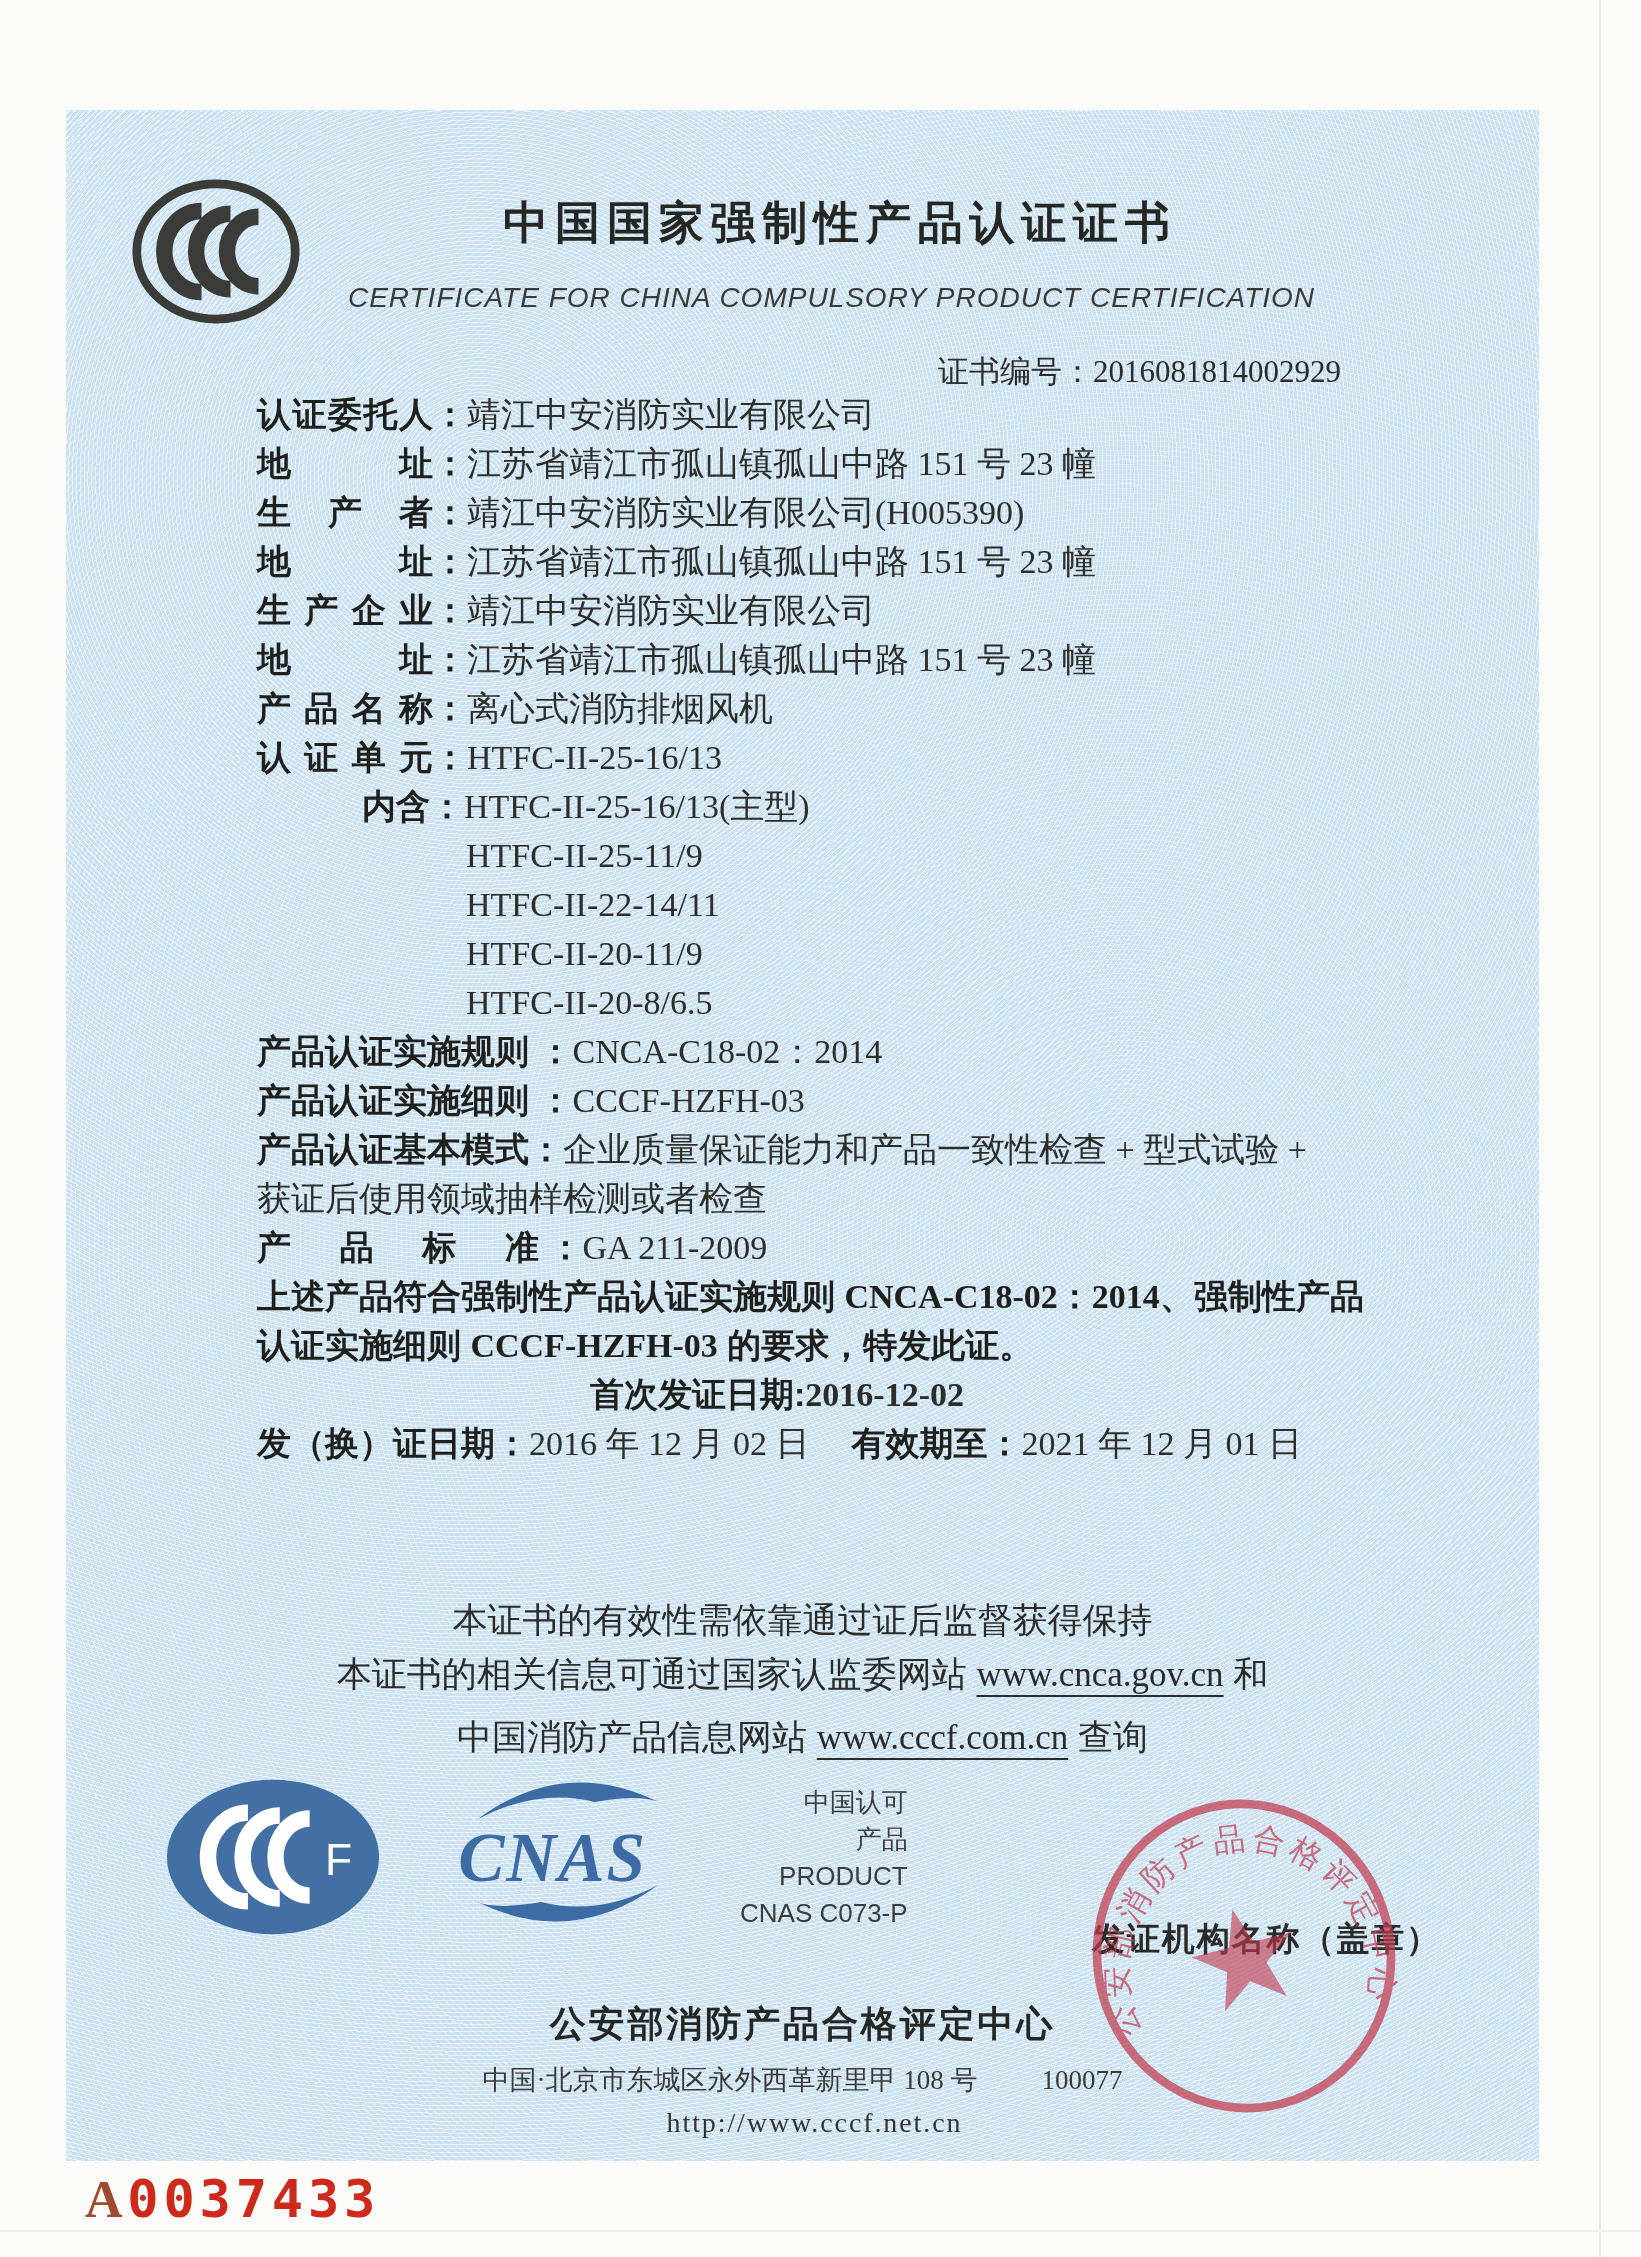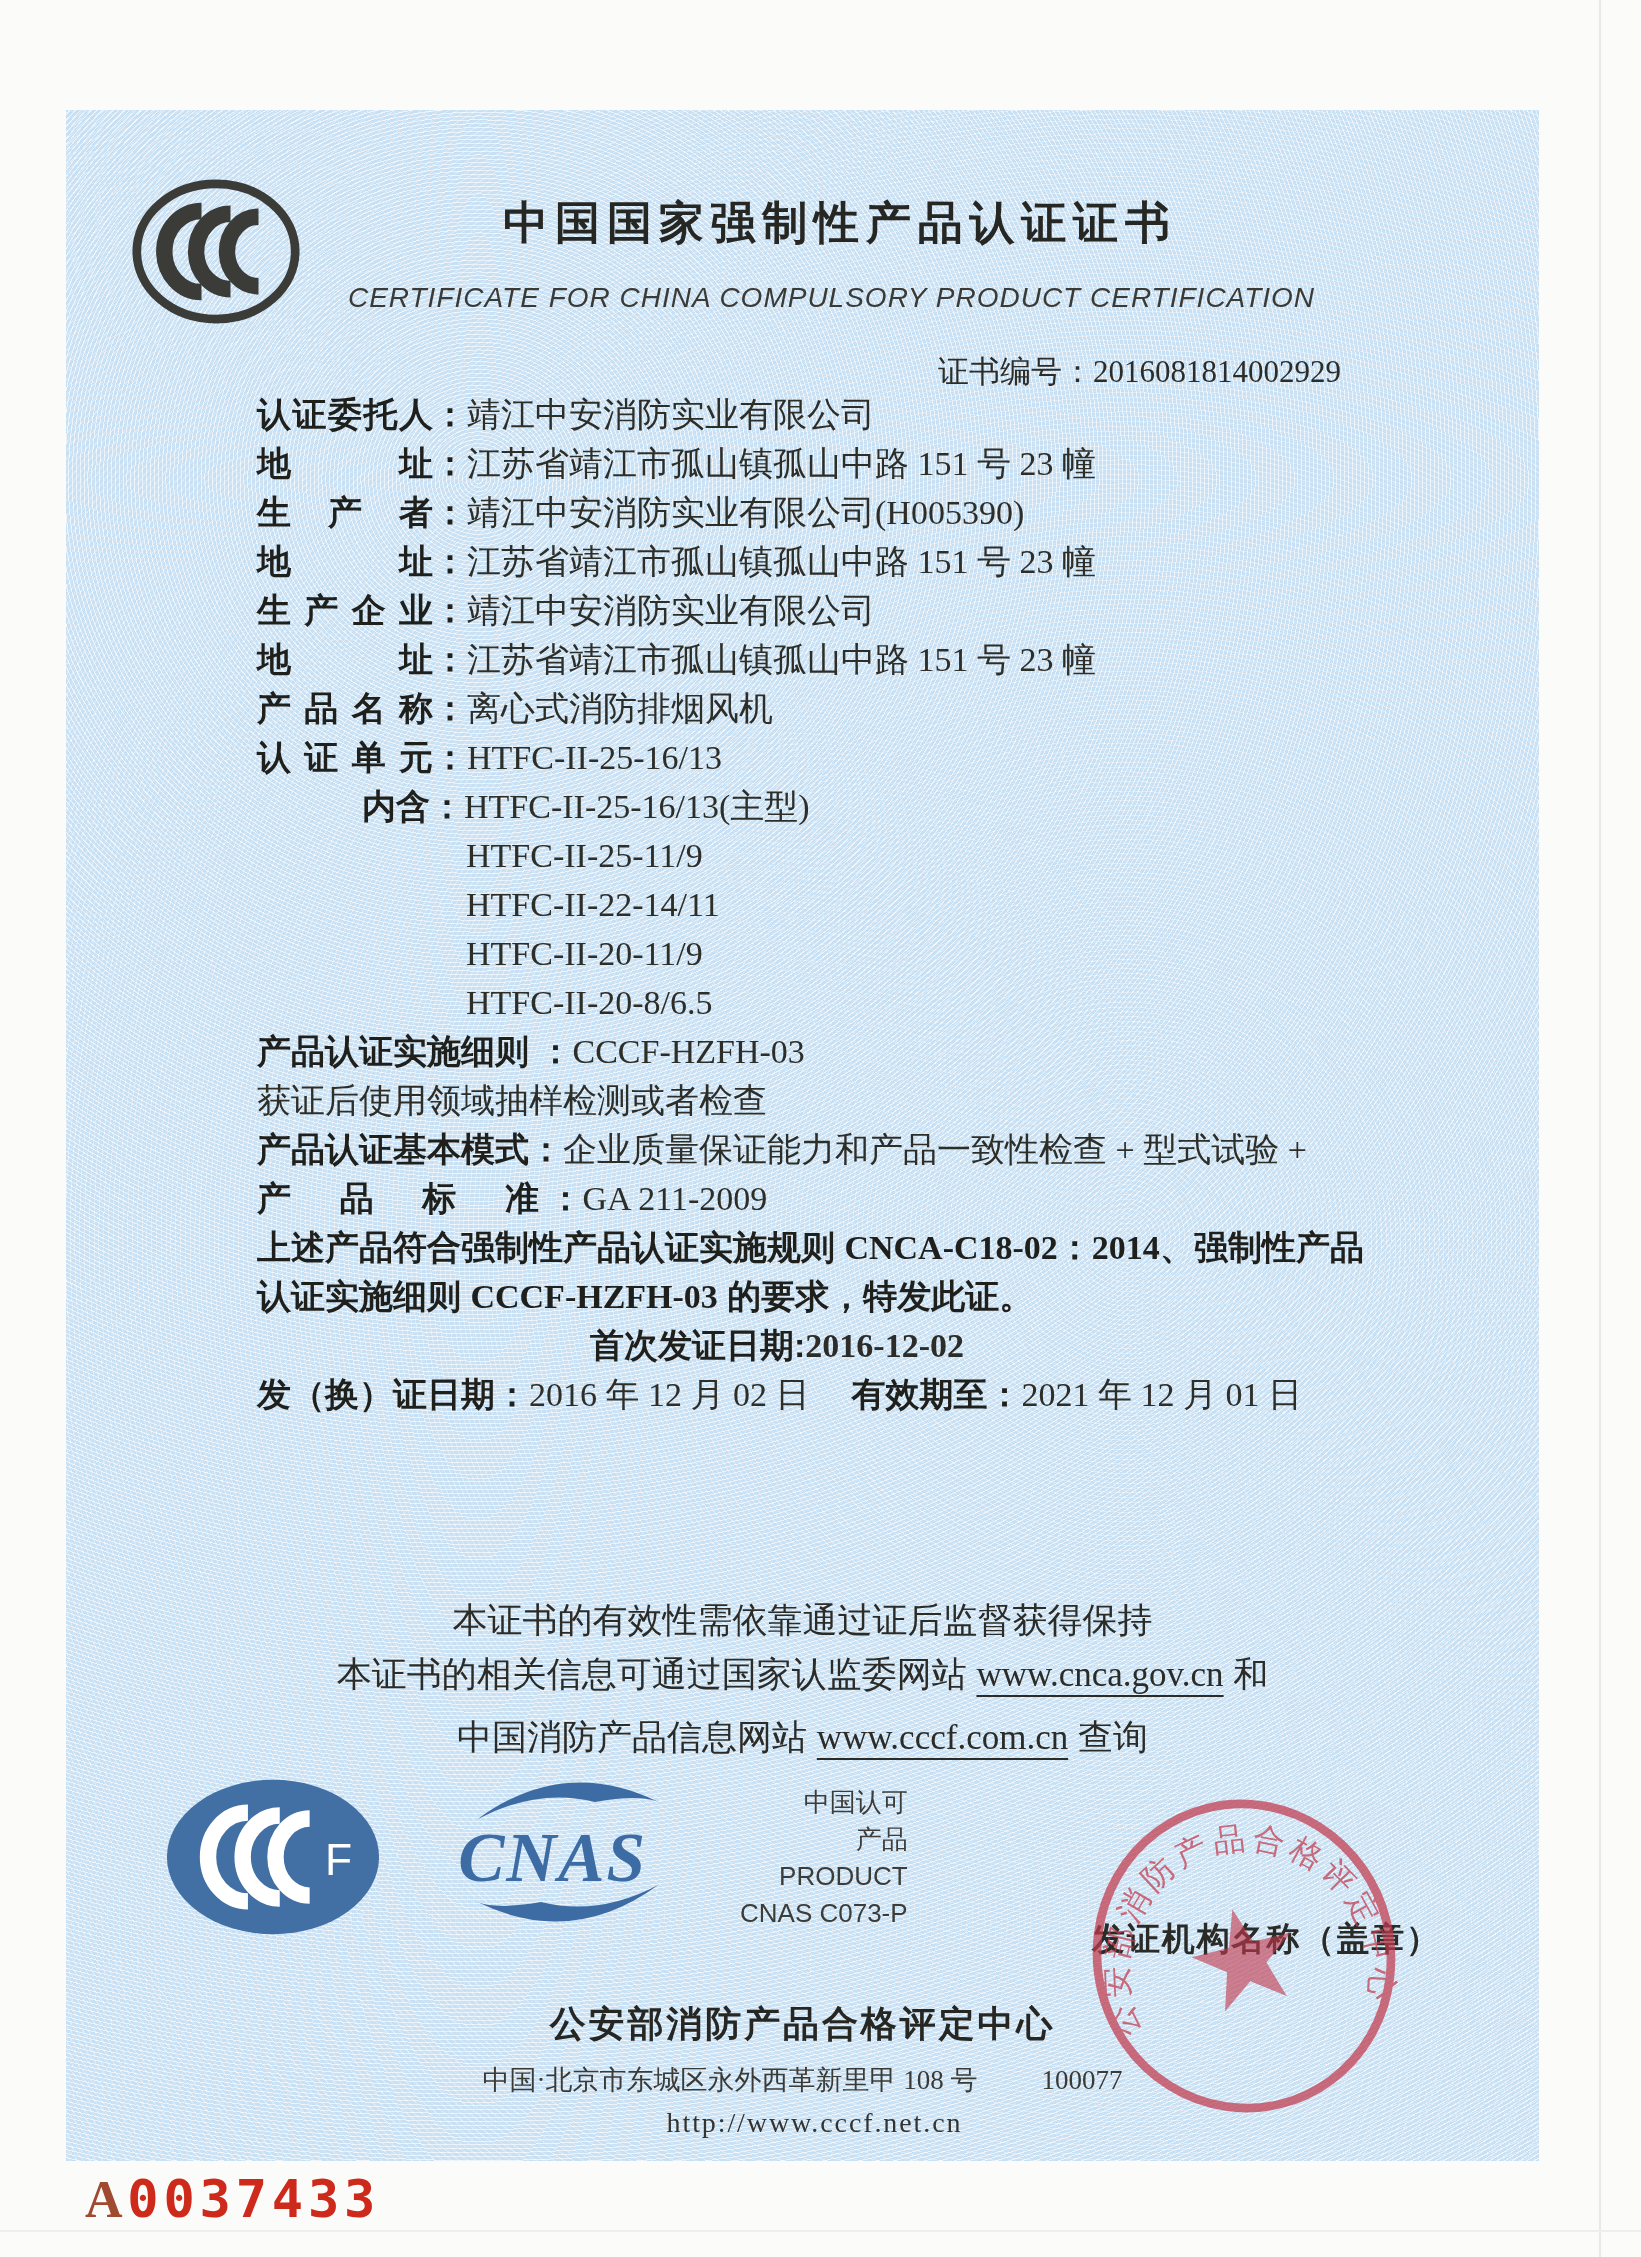--- a/index.html
+++ b/index.html
@@ -135,23 +135,24 @@
     <div class="row"><span class="lbl just">地址</span><span class="colon">：</span><span class="val">江苏省靖江市孤山镇孤山中路 151 号 23 幢</span></div>
     <div class="row"><span class="lbl just">生产企业</span><span class="colon">：</span><span class="val">靖江中安消防实业有限公司</span></div>
     <div class="row"><span class="lbl just">地址</span><span class="colon">：</span><span class="val">江苏省靖江市孤山镇孤山中路 151 号 23 幢</span></div>
     <div class="row"><span class="lbl just">产品名称</span><span class="colon">：</span><span class="val">离心式消防排烟风机</span></div>
     <div class="row"><span class="lbl just">认证单元</span><span class="colon">：</span><span class="val">HTFC-II-25-16/13</span></div>
     <div class="row indent"><span class="lbl">内含</span><span class="colon">：</span><span class="val">HTFC-II-25-16/13(主型)</span></div>
     <div class="row cont"><span class="val">HTFC-II-25-11/9</span></div>
     <div class="row cont"><span class="val">HTFC-II-22-14/11</span></div>
     <div class="row cont"><span class="val">HTFC-II-20-11/9</span></div>
     <div class="row cont"><span class="val">HTFC-II-20-8/6.5</span></div>
+    <div class="row"><span class="lbl">产品认证实施规则</span><span class="colon"> ：</span><span class="val">CNCA-C18-02：2014</span></div>
     <div class="row"><span class="lbl">产品认证实施细则</span><span class="colon"> ：</span><span class="val">CCCF-HZFH-03</span></div>
+    <div class="row"><span class="lbl">产品认证基本模式</span><span class="colon">：</span><span class="val">企业质量保证能力和产品一致性检查 + 型式试验 +</span></div>
     <div class="row full"><span class="val">获证后使用领域抽样检测或者检查</span></div>
-    <div class="row"><span class="lbl">产品认证基本模式</span><span class="colon">：</span><span class="val">企业质量保证能力和产品一致性检查 + 型式试验 +</span></div>
     <div class="row"><span class="lbl wjust">产品标准</span><span class="colon"> </span><span class="colon">：</span><span class="val">GA 211-2009</span></div>
     <div class="row stmt"><span>上述产品符合强制性产品认证实施规则 </span><span class="code">CNCA-C18-02：2014</span><span>、强制性产品</span></div>
     <div class="row stmt"><span>认证实施细则 </span><span class="code">CCCF-HZFH-03</span><span> 的要求，特发此证。</span></div>
     <div class="row firstissue"><span class="lbl">首次发证日期:</span><span class="date">2016-12-02</span></div>
     <div class="row"><span class="lbl">发（换）证日期：</span><span class="val">2016 年 12 月 02 日</span><span class="gap40"></span><span class="lbl">有效期至：</span><span class="val">2021 年 12 月 01 日</span></div>
   </div>
 
   <div class="note" style="top:1487px;"><span>本证书的有效性需依靠通过证后监督获得保持</span></div>
   <div class="note" style="top:1541px;"><span>本证书的相关信息可通过国家认监委网站</span> <span class="lnk">www.cnca.gov.cn</span> <span>和</span></div>
   <div class="note" style="top:1604px;"><span>中国消防产品信息网站</span> <span class="lnk">www.cccf.com.cn</span> <span>查询</span></div>

